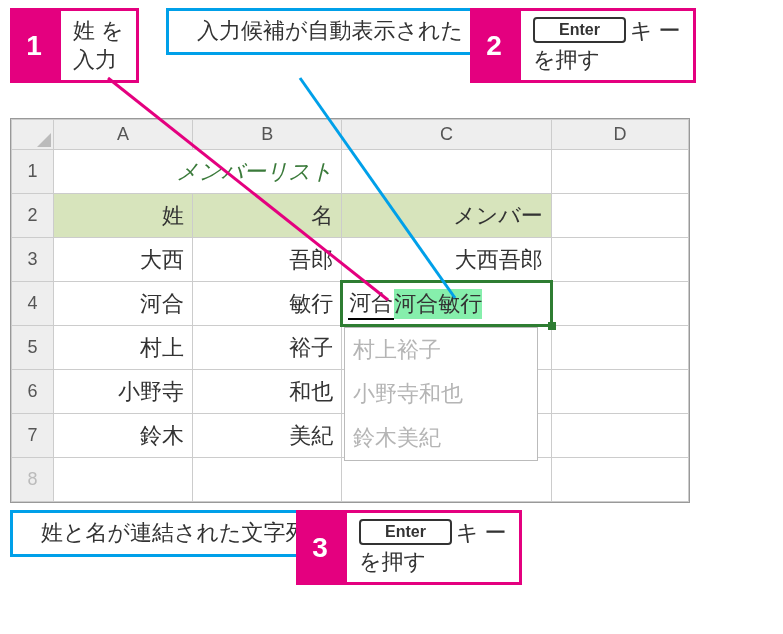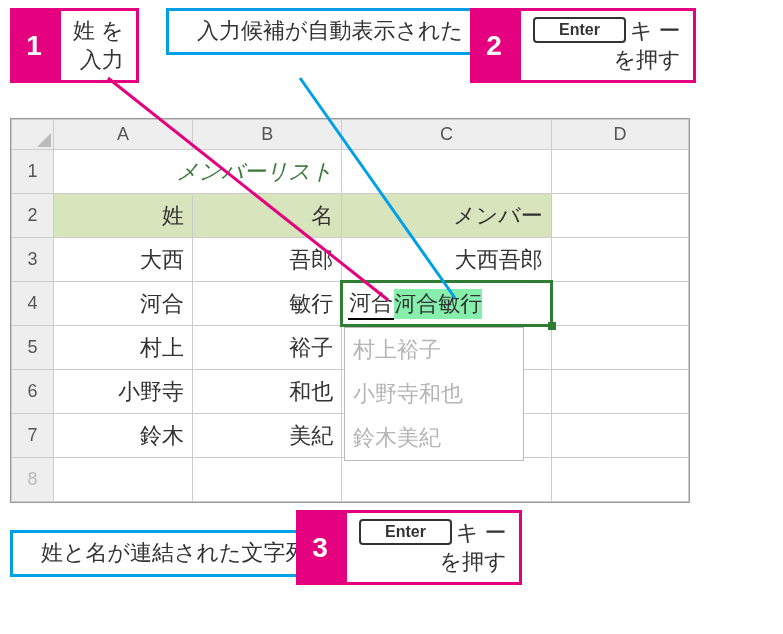--- a/index.html
+++ b/index.html
@@ -34,21 +34,20 @@
   }
   .callout .txt {
     border: 3px solid #e4007f;
     padding: 6px 12px;
     font-size: 22px;
     line-height: 1.3;
     color: #333;
     display: flex;
     flex-direction: column;
     justify-content: center;
-    text-align: right;
   }
   .callout.cyan-only {
     border: 3px solid #00a0e9;
     padding: 6px 28px;
     font-size: 22px;
     line-height: 1.3;
     color: #333;
   }
   .keycap {
     display: inline-block;
@@ -288,28 +287,28 @@
         <tr class="row8">
           <td class="rowhdr" style="color:#bbb">8</td>
           <td></td>
           <td></td>
           <td></td>
           <td></td>
         </tr>
       </tbody>
     </table>
 
-    <div class="ff-box" style="left:333px; top:208px; width:180px;">
+    <div class="ff-box" style="left:333px; top:208px; width:194px;">
       <div>村上裕子</div>
       <div>小野寺和也</div>
       <div>鈴木美紀</div>
     </div>
   </div>
 
-  <div class="callout cyan-only" style="left:10px; top:530px">
+  <div class="callout cyan-only" style="left:10px; top:510px">
     <span>姓と名が連結された</span>
     <span>文字列が入力された</span>
   </div>
 
   <div class="callout" style="left:296px; top:510px">
     <div class="num">3</div>
     <div class="txt">
       <span><span class="keycap">Enter</span><span>キ ー</span></span>
       <span>を押す</span>
     </div>

